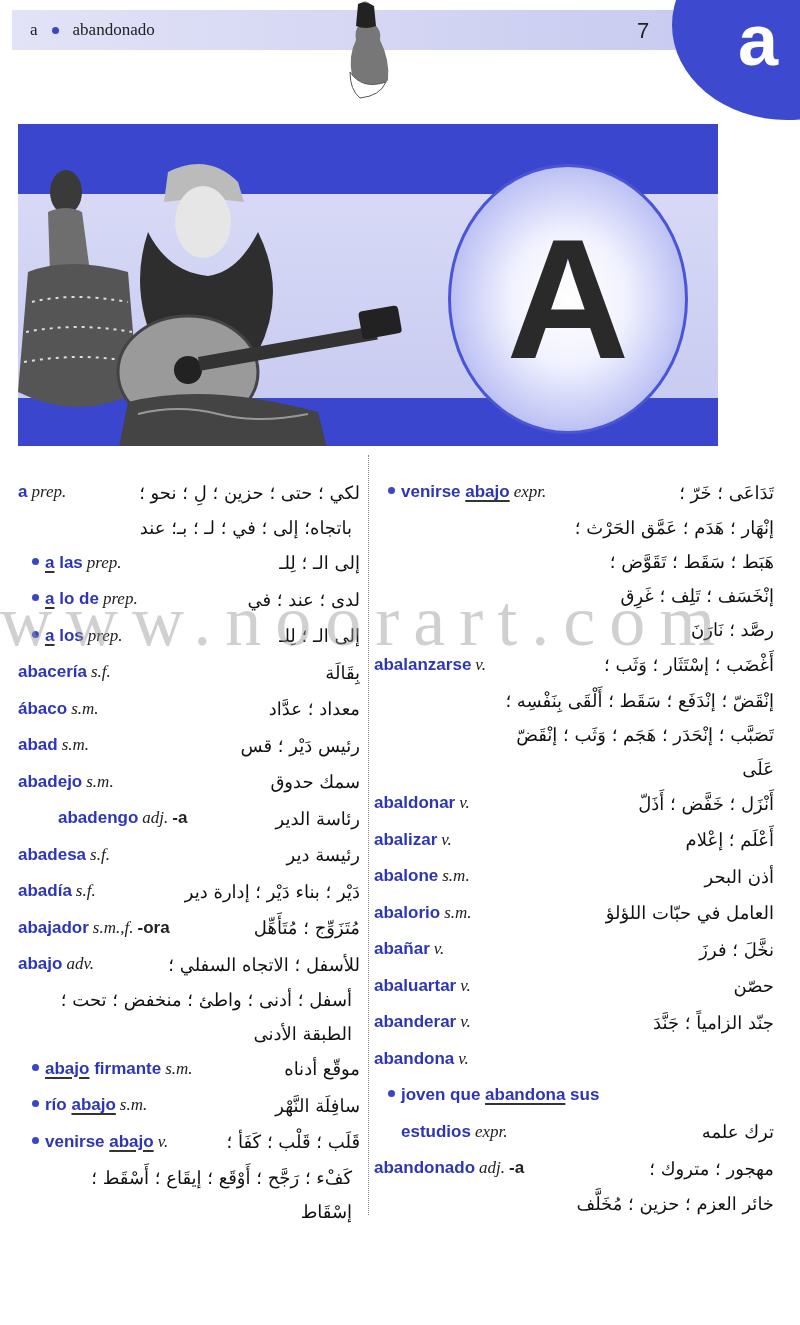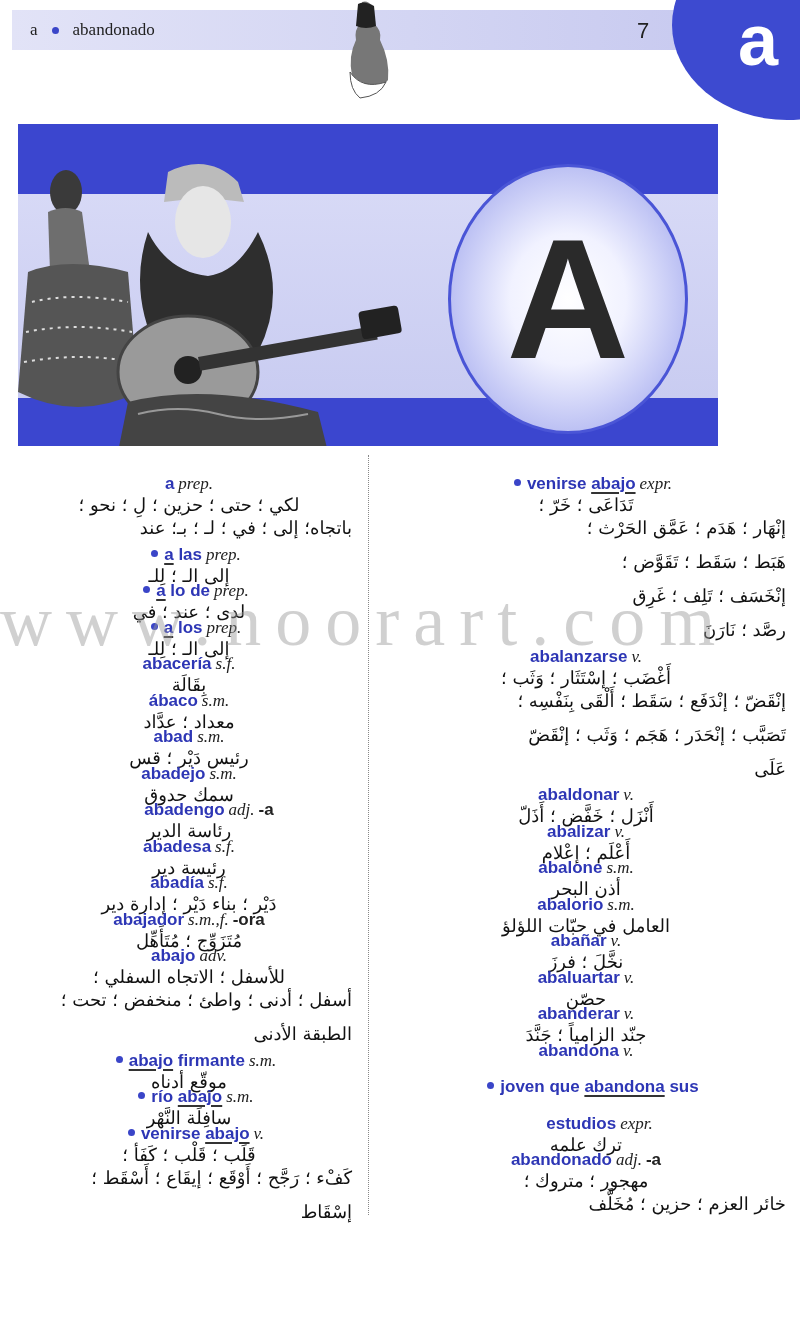--- a/index.html
+++ b/index.html
@@ -49,25 +49,25 @@
       font-size: 170px; font-weight: bold; color: #2a2a2a; font-family: "Liberation Sans", sans-serif;
     }
 
     
     .divider {
       position: absolute; left: 368px; top: 455px; width: 0; height: 760px;
       border-left: 1px dotted #888;
     }
     .column { position: absolute; top: 474px; }
     .col-left { left: 18px; width: 342px; }
-    .col-right { left: 386px; width: 400px; }
+    .col-right { left: 374px; width: 400px; }
 
     .entry { position: relative; width: 100%; }
     .line {
-      position: relative; height: 36.5px; display: flex; align-items: center; justify-content: space-between; flex-direction: column;
+      position: relative; height: 36.5px; display: flex; align-items: center; justify-content: space-between;
     }
     .es {
       font-family: "Liberation Sans", sans-serif; font-weight: bold; font-size: 17px; color: #2d36b5; white-space: nowrap;
     }
     .es.sub::before {
       content: ""; display: inline-block; width: 7px; height: 7px; border-radius: 50%;
       background: #3a45c8; margin-right: 6px; vertical-align: middle; position: relative; top: -2px;
     }
     .es.sub { padding-left: 14px; }
     .es u { text-decoration: underline; text-decoration-thickness: 2px; text-underline-offset: 3px; text-decoration-color: #333; }

